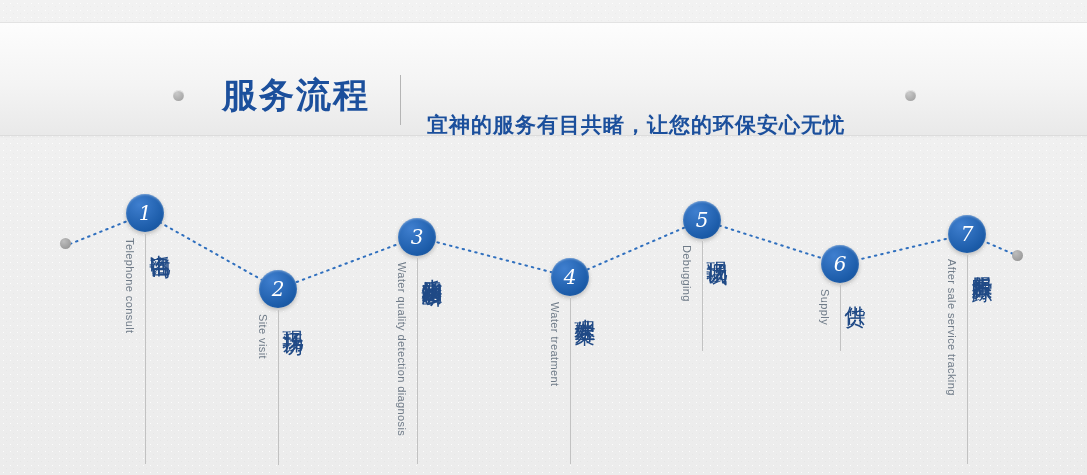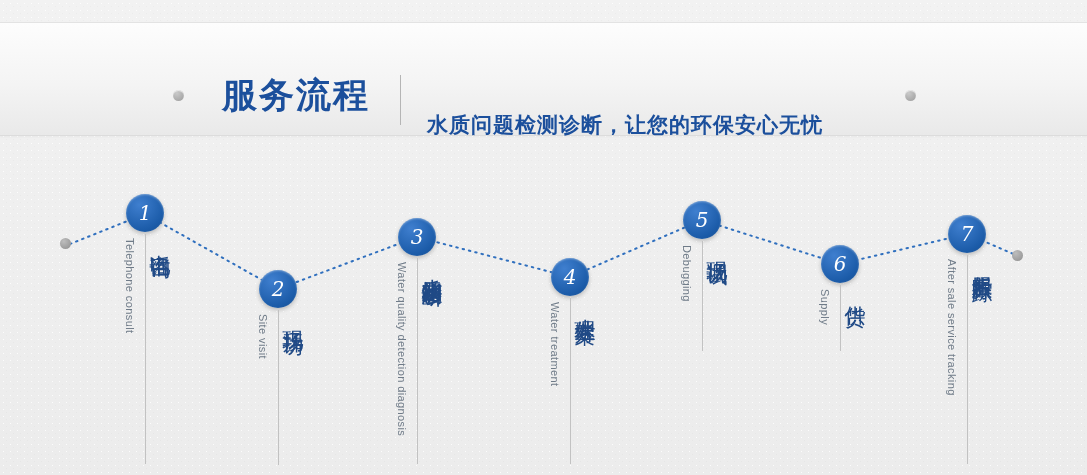--- a/index.html
+++ b/index.html
@@ -159,21 +159,21 @@
 </head>
 <body>
 
 <div class="page">
 
   <div class="header-band">
     <span class="band-dot left"></span>
     <span class="band-dot right"></span>
     <div class="title-main">服务流程</div>
     <div class="title-divider"></div>
-    <div class="subtitle-2">水质问题检测诊断，让您的环保安心无忧</div>
+    <div class="subtitle-2">宜神的服务有目共睹，让您的环保安心无忧</div>
   </div>
 
   <div class="flow">
 
     <svg class="flow-svg" width="1087" height="341">
       <polyline points="70,110 145,80 278,155 417,103 570,143 702,86 840,130 967,100 1018,122" fill="none" stroke="#2f6fbe" stroke-width="2" stroke-dasharray="1.5 5" stroke-linecap="round"></polyline>
     </svg>
 
     <span class="end-dot" style="left:60px; top:104px;"></span>
     <span class="end-dot" style="left:1012px; top:116px;"></span>

